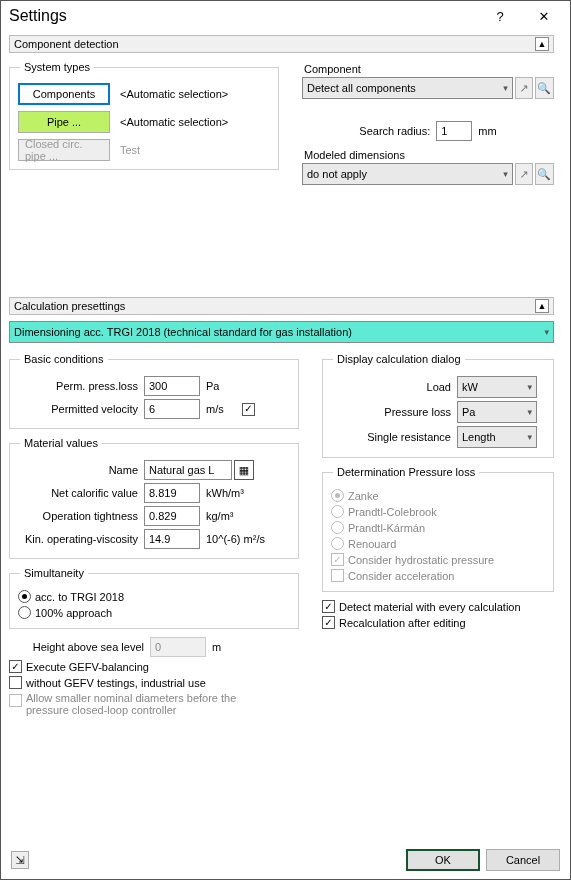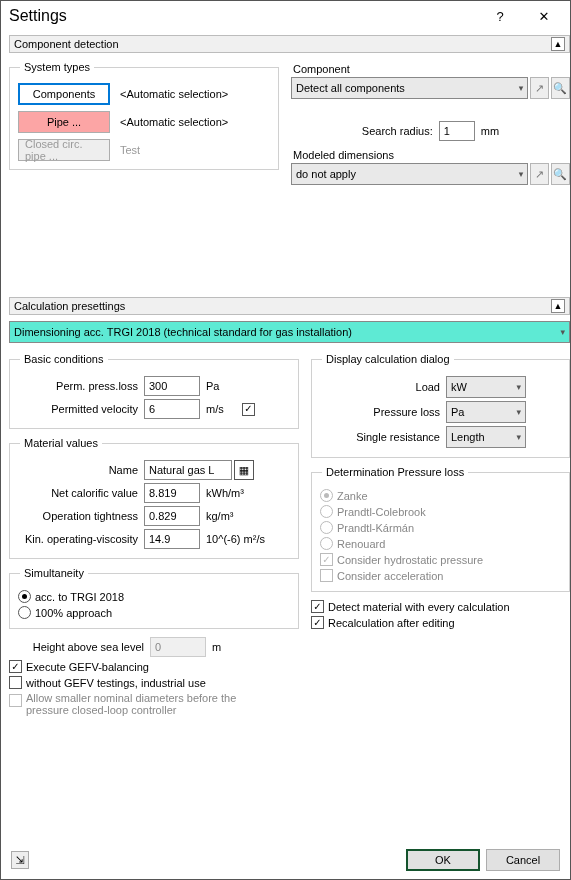--- a/index.html
+++ b/index.html
@@ -1,44 +1,44 @@
 <!DOCTYPE html>
 <html><head>
 <meta charset="utf-8">
 <style>
 *{box-sizing:border-box;margin:0;padding:0;font-family:"Segoe UI",Tahoma,sans-serif;font-size:11px;color:#000}
 body{background:#fff;width:571px;height:880px;border:1px solid #555;display:flex;flex-direction:column;position:relative}
 .titlebar{height:30px;display:flex;align-items:center;padding:0 4px 0 8px}
 .titlebar .title{flex:1;font-size:16px}
 .titlebar .tbtn{width:44px;height:28px;display:flex;align-items:center;justify-content:center;font-size:13px;color:#000}
-.body{flex:1;padding:4px 0 0 8px;overflow:hidden}
+.body{flex:1;padding:4px 16px 0 8px;overflow:hidden}
 .section-head{display:flex;align-items:center;border:1px solid #bcbcbc;background:#f0f0f0;height:18px;padding:0 4px;margin-bottom:4px}
 .section-head .lbl{flex:1}
 .section-head .collapse{width:14px;height:14px;border:1px solid #888;display:flex;align-items:center;justify-content:center;font-size:9px;background:#fff}
 fieldset{border:1px solid #d0d0d0;margin:4px 0 8px 0;padding:8px 8px 6px 8px;position:relative}
 fieldset>legend{padding:0 4px;font-size:11px;margin-left:2px}
 .row{display:flex;align-items:center;margin:2px 0}
-.btn{border:1px solid #adadad;background:#fca5a5;height:22px;display:flex;align-items:center;justify-content:center;padding:0 6px}
+.btn{border:1px solid #adadad;background:#bef264;height:22px;display:flex;align-items:center;justify-content:center;padding:0 6px}
 .btn.primary{border:2px solid #0078d7;background:#fff}
 .btn.disabled{color:#9a9a9a;background:#eee}
 .txt{border:1px solid #888;background:#fff;height:20px;padding:0 4px;display:flex;align-items:center;width:56px}
 .txt.disabled{background:#f0f0f0;color:#888;border-color:#ccc}
 select,.select{border:1px solid #888;background:#e9e9e9;height:22px;padding:0 4px;display:flex;align-items:center;width:100%}
 .select .arr{margin-left:auto;font-size:9px;color:#555}
 .iconbtn{width:22px;height:22px;border:1px solid #b5b5b5;background:#eee;display:flex;align-items:center;justify-content:center;margin-left:2px;color:#777}
 .chk{width:13px;height:13px;border:1px solid #555;background:#fff;display:inline-flex;align-items:center;justify-content:center;font-size:10px;margin-right:4px;flex:0 0 auto}
 .chk.tick::after{content:"✓";font-size:10px;color:#000;line-height:1}
 .chk.disabled{border-color:#bbb;color:#bbb}
 .chk.disabled.tick::after{color:#bbb}
 .rad{width:13px;height:13px;border:1px solid #555;border-radius:50%;display:inline-flex;align-items:center;justify-content:center;margin-right:4px;flex:0 0 auto}
 .rad.sel::after{content:"";width:5px;height:5px;border-radius:50%;background:#000}
 .rad.disabled{border-color:#bbb}
 .rad.disabled.sel::after{background:#bbb}
 label.dim{color:#888}
-.cols{display:flex;gap:12px}
+.cols{display:flex;gap:23px}
 .col{flex:1}
 .formrow{display:flex;align-items:center;margin:3px 0}
 .formrow .lbl{text-align:right;margin-right:6px}
 .footer{height:38px;border-top:0;display:flex;align-items:center;padding:0 10px}
 .footer .spacer{flex:1}
 .footer .fbtn{width:74px;height:22px;border:1px solid #adadad;background:#e1e1e1;display:flex;align-items:center;justify-content:center;margin-left:6px}
 .footer .fbtn.default{border:2px solid #14532d}
 .pin{width:18px;height:18px;border:1px solid #aaa;display:flex;align-items:center;justify-content:center;background:#eee}
 .tbl-icon{width:20px;height:20px;border:1px solid #555;margin-left:2px;display:flex;align-items:center;justify-content:center;background:#fff}
 .gap{height:110px}

